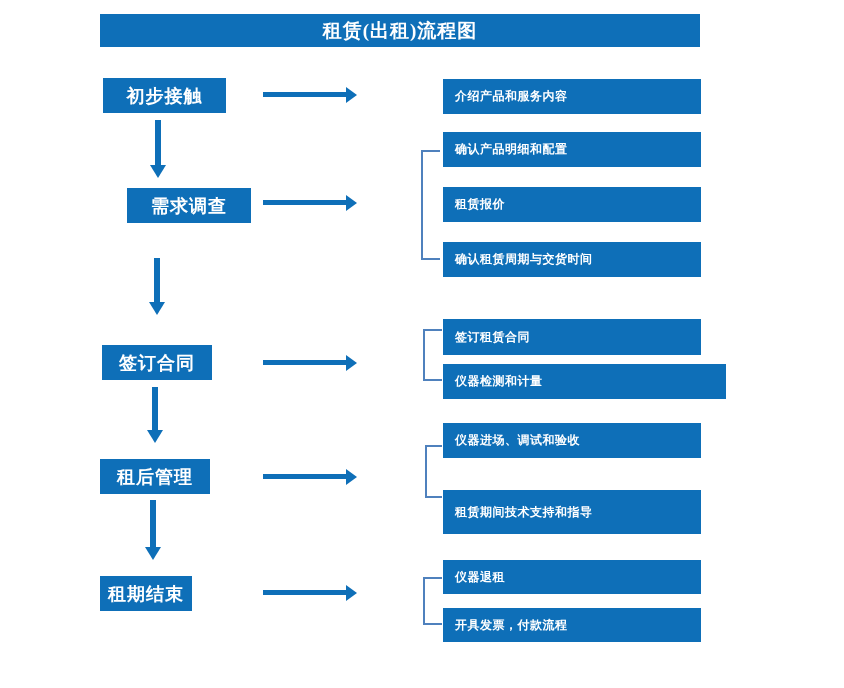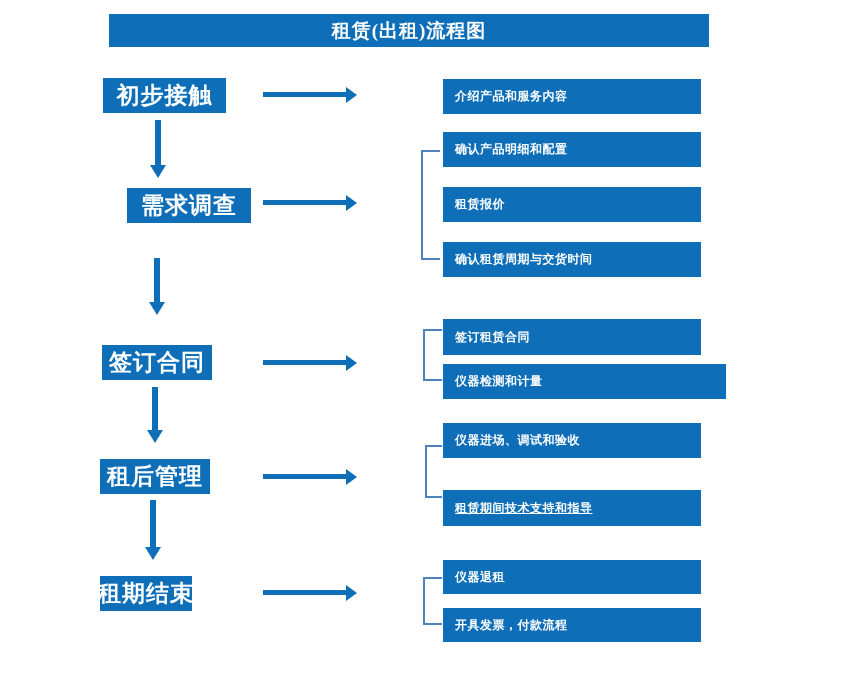--- a/index.html
+++ b/index.html
@@ -24,25 +24,24 @@
     color: var(--box-text);
     font-weight: bold;
     display: flex;
     align-items: center;
     white-space: nowrap;
   }
   .title-bar {
     justify-content: center;
     font-size: 19px;
     letter-spacing: 1px;
-    margin-left: 9px;
   }
   .stage-box {
     justify-content: center;
-    font-size: 23px;
+    font-size: 18px;
     letter-spacing: 1px;
   }
   .detail-box {
     justify-content: flex-start;
     padding-left: 12px;
     font-size: 12px;
     letter-spacing: 0.5px;
   }
   .arrow-right {
     position: absolute;
@@ -115,18 +114,18 @@
   <div class="box detail-box" style="left:443px; top:79px;  width:258px; height:35px;">介绍产品和服务内容</div>
 
   <div class="box detail-box" style="left:443px; top:132px; width:258px; height:35px;">确认产品明细和配置</div>
   <div class="box detail-box" style="left:443px; top:187px; width:258px; height:35px;">租赁报价</div>
   <div class="box detail-box" style="left:443px; top:242px; width:258px; height:35px;">确认租赁周期与交货时间</div>
 
   <div class="box detail-box" style="left:443px; top:312px; width:258px; height:36px;margin-top:7px;">签订租赁合同</div>
   <div class="box detail-box" style="left:443px; top:364px; width:283px; height:35px;">仪器检测和计量</div>
 
   <div class="box detail-box" style="left:443px; top:423px; width:258px; height:35px;">仪器进场、调试和验收</div>
-  <div class="box detail-box" style="left:443px; top:490px; width:258px; height:36px;text-decoration:underline;">租赁期间技术支持和指导</div>
+  <div class="box detail-box" style="left:443px; top:490px; width:258px; height:44px;">租赁期间技术支持和指导</div>
 
   <div class="box detail-box" style="left:443px; top:560px; width:258px; height:34px;">仪器退租</div>
   <div class="box detail-box" style="left:443px; top:608px; width:258px; height:34px;">开具发票，付款流程</div>
 
 </div>
 
 </body></html>

